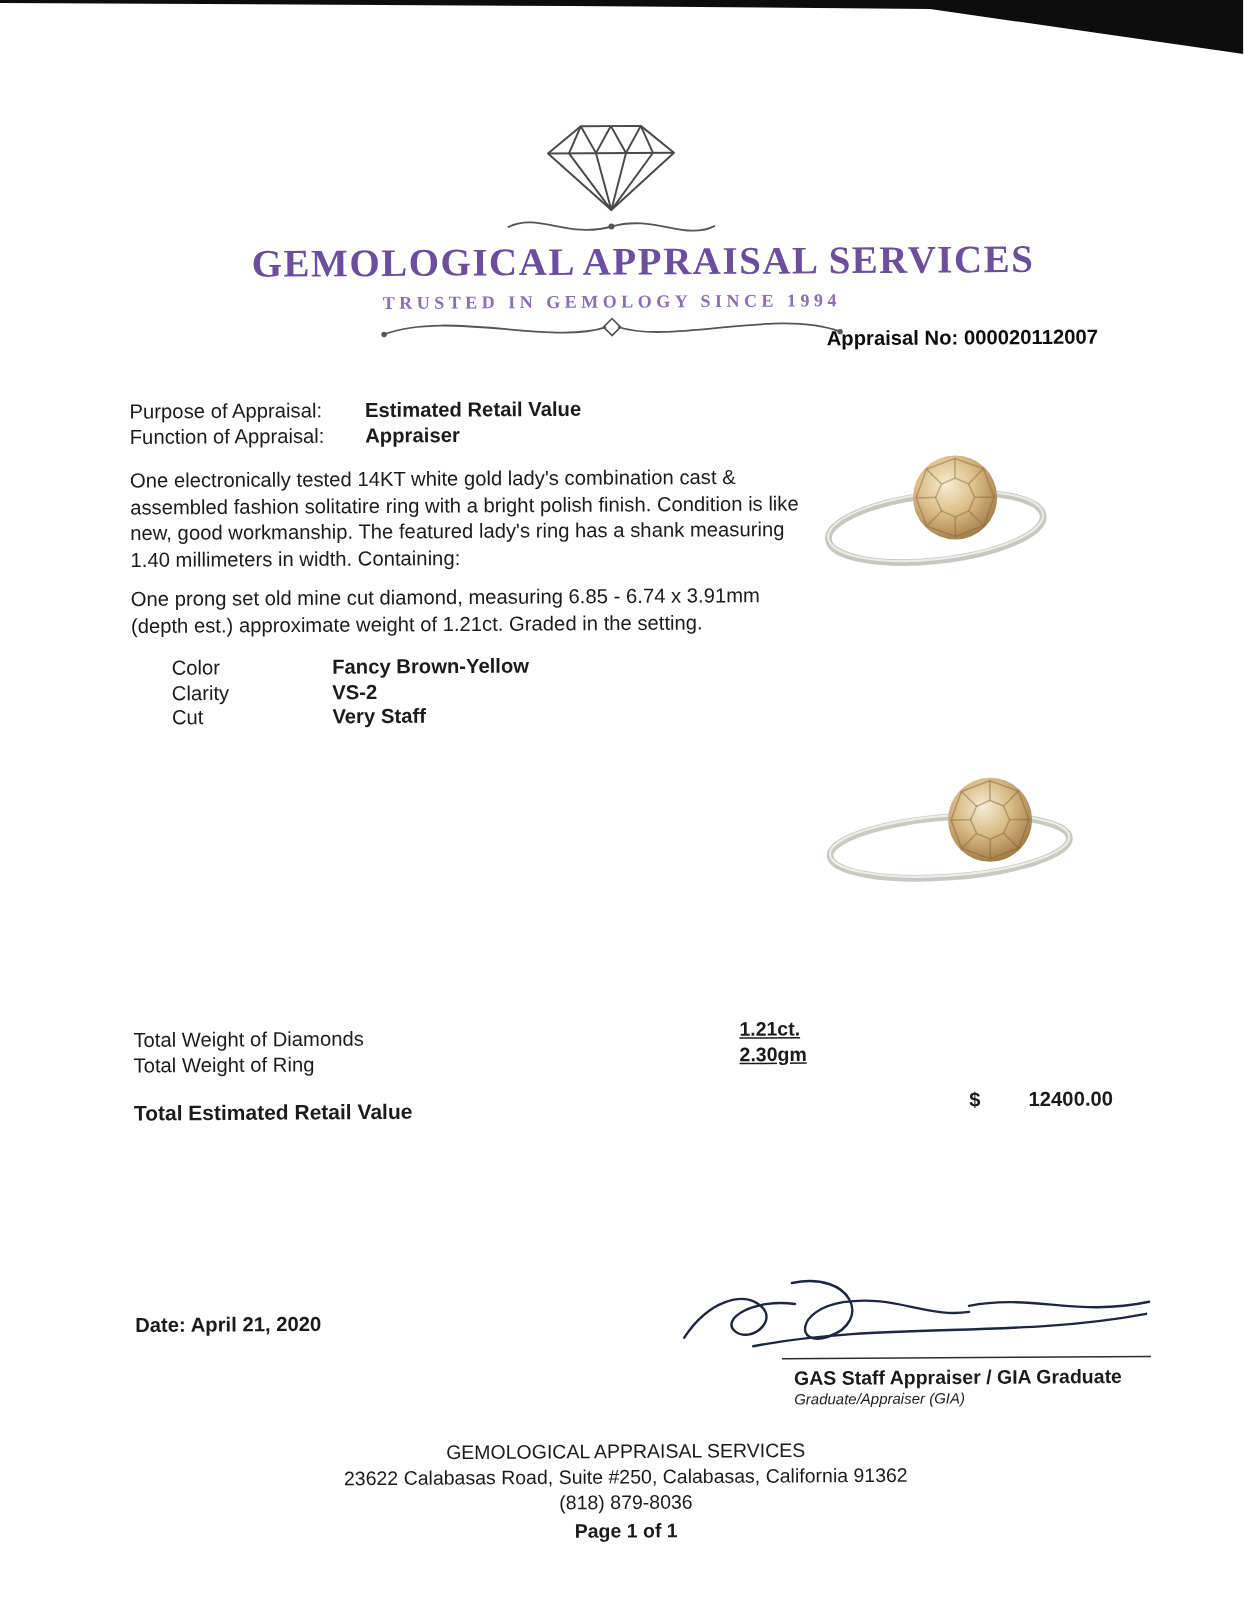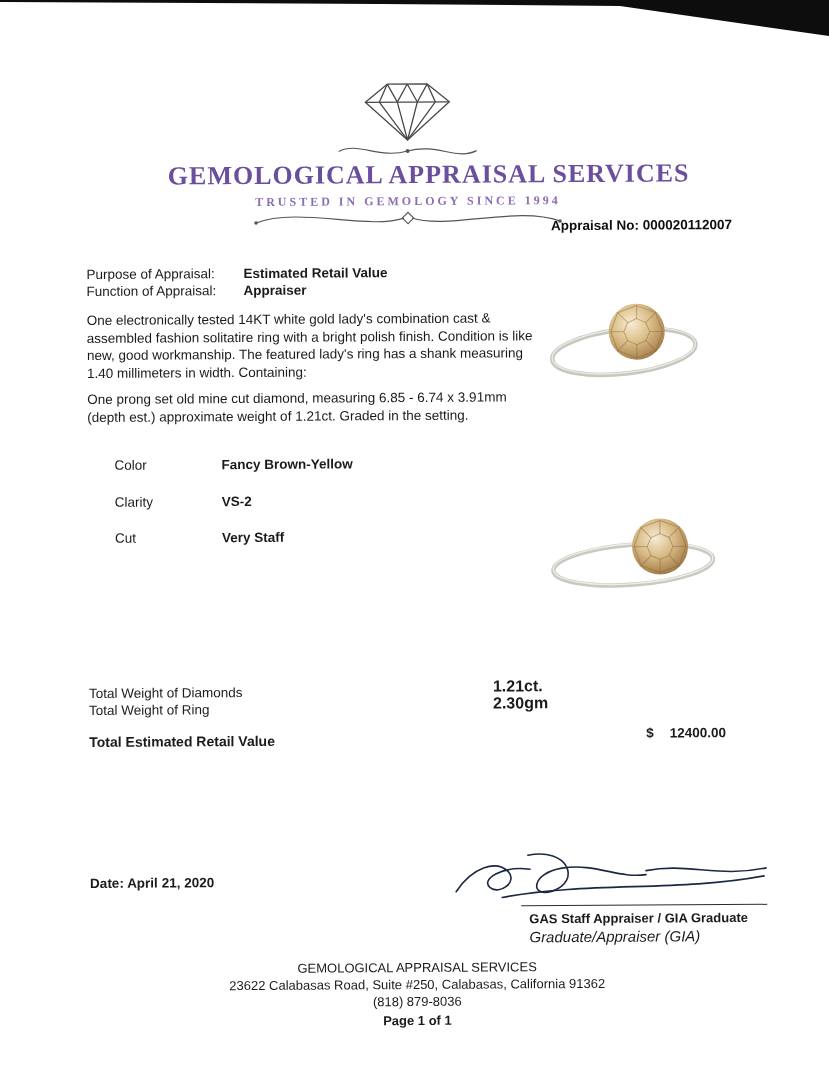--- a/index.html
+++ b/index.html
@@ -33,33 +33,33 @@
   }
   .appraisal-no { left:553px; top:219px; font-size:13.5px; font-weight:bold; color:#0e0e0e; }
 
   
   .meta-row { left:88px; font-size:13.5px; }
   .meta-row .lbl { display:inline-block; width:157px; }
   .meta-row .val { font-weight:bold; }
   .para { left:88px; width:455px; font-size:13.5px; line-height:17.5px; }
 
   .grading { left:115px; top:436px; font-size:13.5px; line-height:16.5px; }
-  .grading .lbl { display:inline-block; width:107px;margin-top:20px; }
+  .grading .lbl { display:inline-block; width:107px; }
   .grading .val { font-weight:bold;margin-top:16px; }
 
   .totals-labels { left:88px; top:684px; font-size:13.5px; line-height:16.5px; }
-  .totals-values { left:492px; top:679px; font-size:16px; font-weight:bold; line-height:16.5px; }
+  .totals-values { left:492px; top:679px; font-size:13px; font-weight:bold; line-height:16.5px;text-decoration:underline; }
   .retail-label  { left:88px;  top:732px; font-size:14px;  font-weight:bold; }
   .retail-value  { left:645px; top:727px; font-size:13.5px; font-weight:bold; }
-  .retail-value .rv { margin-left:16px; }
+  .retail-value .rv { margin-left:32px; }
 
   .sig-wrap { left:448px; top:848px; }
   .sig-line { left:519px; top:906px; width:246px; height:1px; background:#2c2c2c; }
   .appraiser  { left:527px; top:912px; font-size:13px; font-weight:bold; }
-  .credential { left:527px; top:929px; font-size:15px; font-style:italic; }
+  .credential { left:527px; top:929px; font-size:10px; font-style:italic; }
   .date-line  { left:88px;  top:874px; font-size:13.5px; font-weight:bold;text-align:center; }
 
   .footer { left:0; top:959px; width:829px; text-align:center; font-size:13px; line-height:17px; }
   .footer .page { font-weight:bold; margin-top:2px; }
 </style>
 </head>
 <body>
 
 <svg id="scan-top" viewBox="0 0 829 40" preserveAspectRatio="none">
   <polygon points="0,0 829,0 829,36 620,6 380,4 0,2" fill="#0d0d0d"></polygon>

